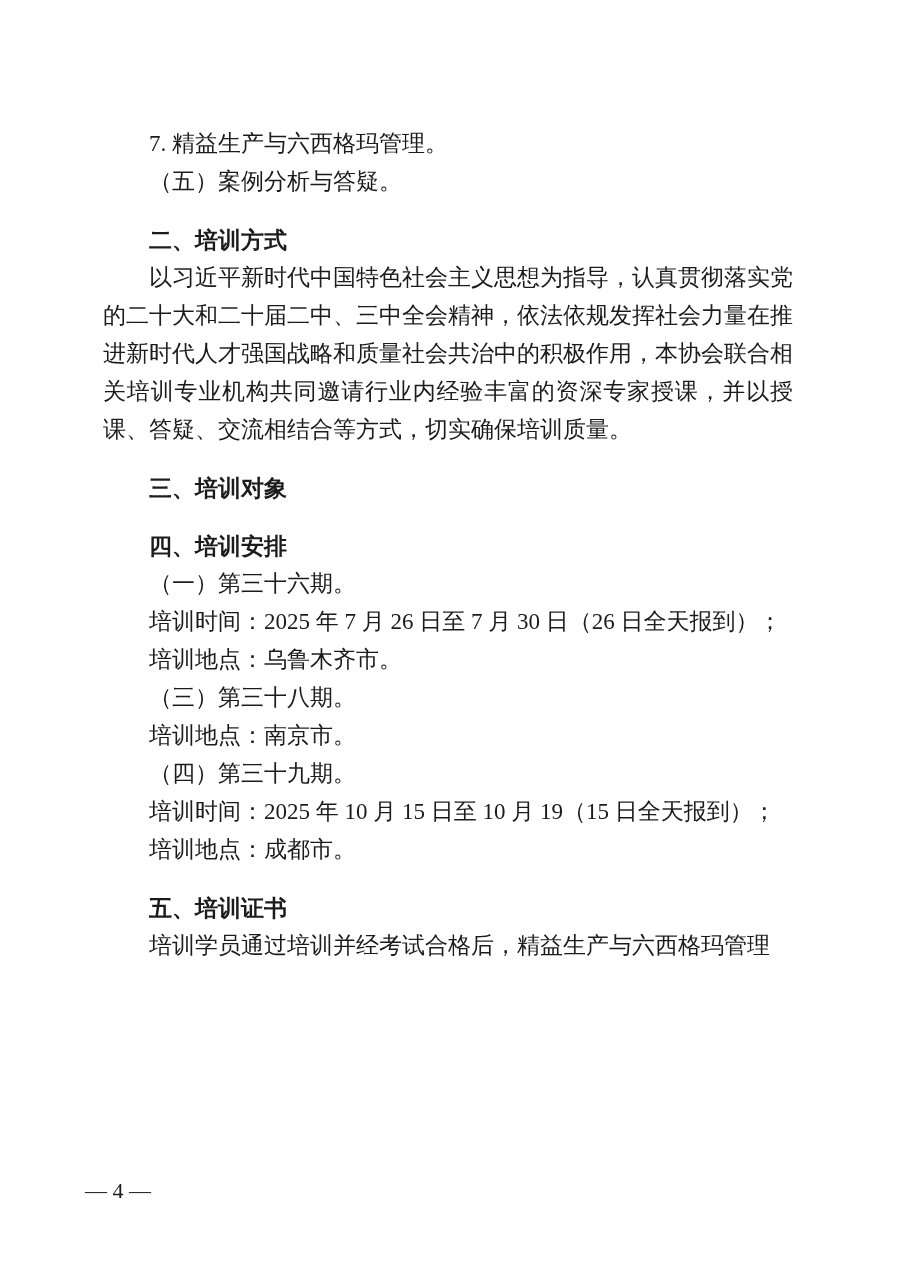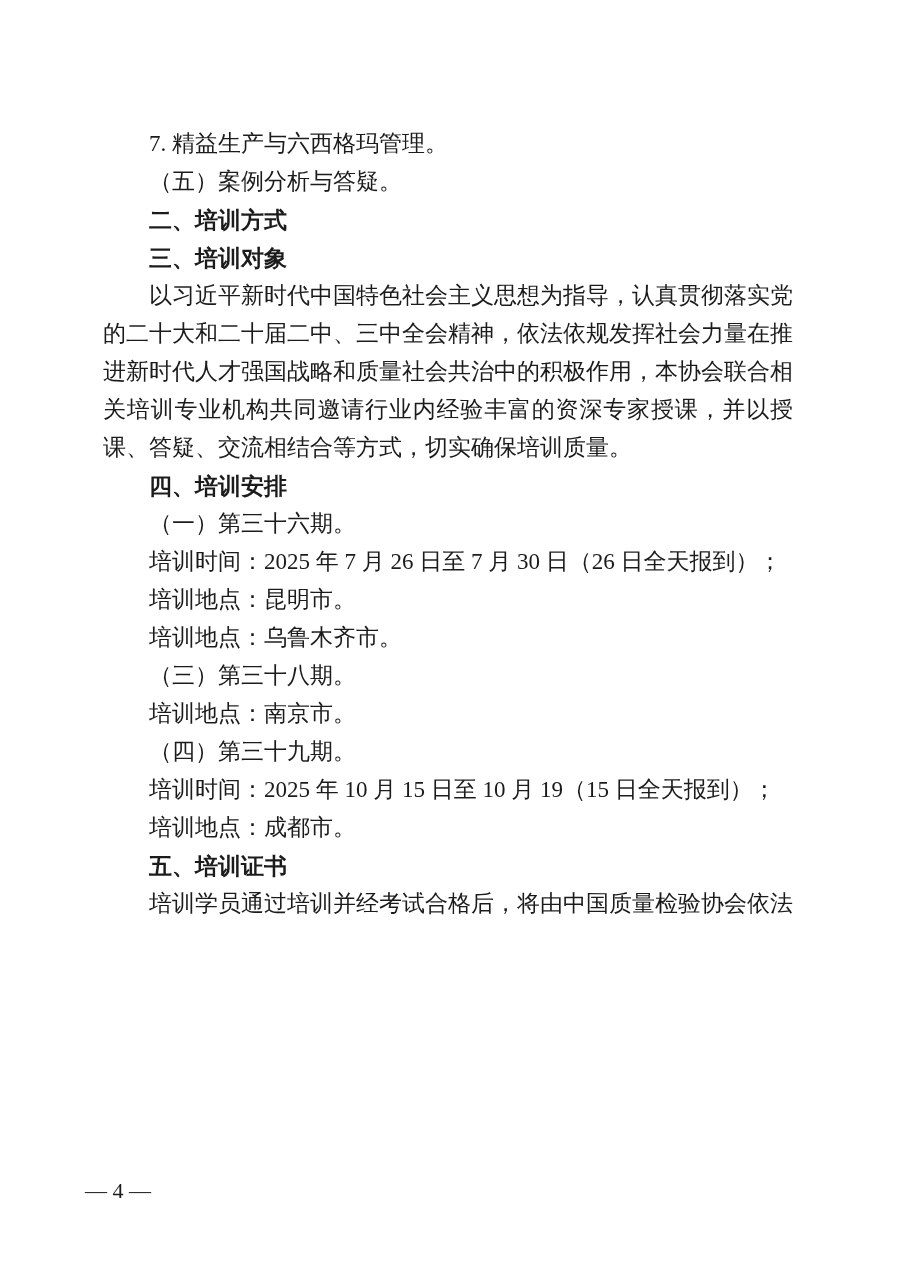--- a/index.html
+++ b/index.html
@@ -28,20 +28,21 @@
   .content .block {
     margin: 0;
     text-indent: 2em;
     text-align: justify;
     line-break: strict;
   }
   .content .heading {
     font-family: "Liberation Sans", "DejaVu Sans", sans-serif;
     font-weight: 700;
     text-align: left;
+    margin-top: 20px;
   }
   .content .subheading {
     font-weight: 400;
     text-align: left;
   }
   .content .single {
     text-align: left;
   }
   .page-footer {
     position: absolute;
@@ -54,29 +55,28 @@
   }
 </style>
 </head>
 <body>
 
 <div class="page">
   <div class="content">
     <p class="block single">7. 精益生产与六西格玛管理。</p>
     <p class="block subheading">（五）案例分析与答疑。</p>
     <p class="block heading">二、培训方式</p>
+    <p class="block">以习近平新时代中国特色社会主义思想为指导，认真贯彻落实党的二十大和二十届二中、三中全会精神，依法依规发挥社会力量在推进新时代人才强国战略和质量社会共治中的积极作用，本协会联合相关培训专业机构共同邀请行业内经验丰富的资深专家授课，并以授课、答疑、交流相结合等方式，切实确保培训质量。</p>
     <p class="block heading">三、培训对象</p>
-    <p class="block">以习近平新时代中国特色社会主义思想为指导，认真贯彻落实党的二十大和二十届二中、三中全会精神，依法依规发挥社会力量在推进新时代人才强国战略和质量社会共治中的积极作用，本协会联合相关培训专业机构共同邀请行业内经验丰富的资深专家授课，并以授课、答疑、交流相结合等方式，切实确保培训质量。</p>
     <p class="block heading">四、培训安排</p>
     <p class="block subheading">（一）第三十六期。</p>
     <p class="block single">培训时间：2025 年 7 月 26 日至 7 月 30 日（26 日全天报到）；</p>
-    <p class="block single">培训地点：昆明市。</p>
     <p class="block single">培训地点：乌鲁木齐市。</p>
     <p class="block subheading">（三）第三十八期。</p>
     <p class="block single">培训地点：南京市。</p>
     <p class="block subheading">（四）第三十九期。</p>
     <p class="block single">培训时间：2025 年 10 月 15 日至 10 月 19（15 日全天报到）；</p>
     <p class="block single">培训地点：成都市。</p>
     <p class="block heading">五、培训证书</p>
-    <p class="block">培训学员通过培训并经考试合格后，将由中国质量检验协会依法</p>
+    <p class="block">培训学员通过培训并经考试合格后，精益生产与六西格玛管理</p>
   </div>
   <div class="page-footer">— 4 —</div>
 </div>
 
 </body></html>

